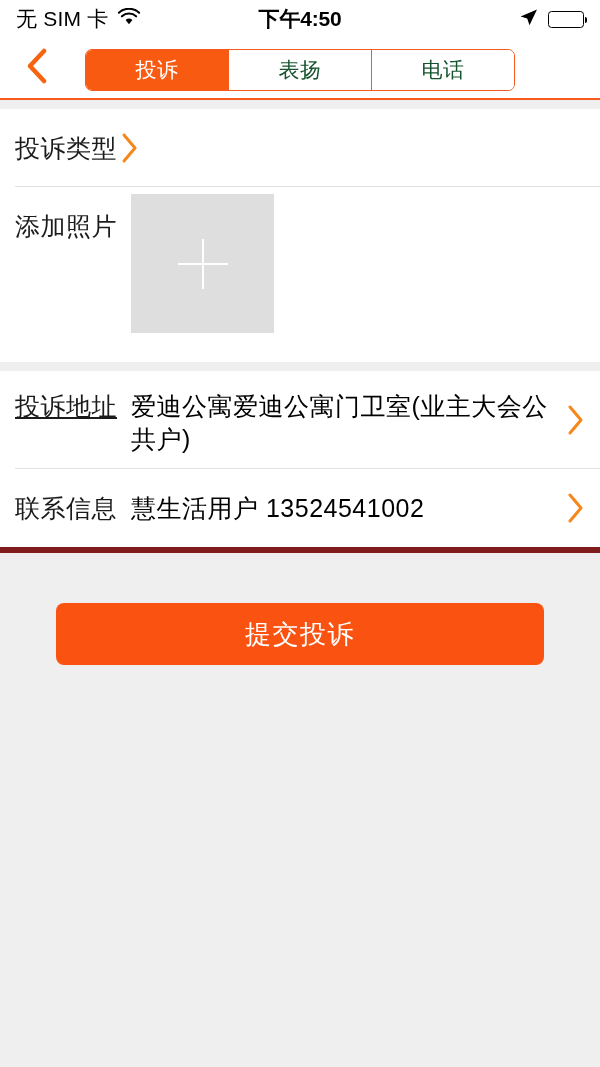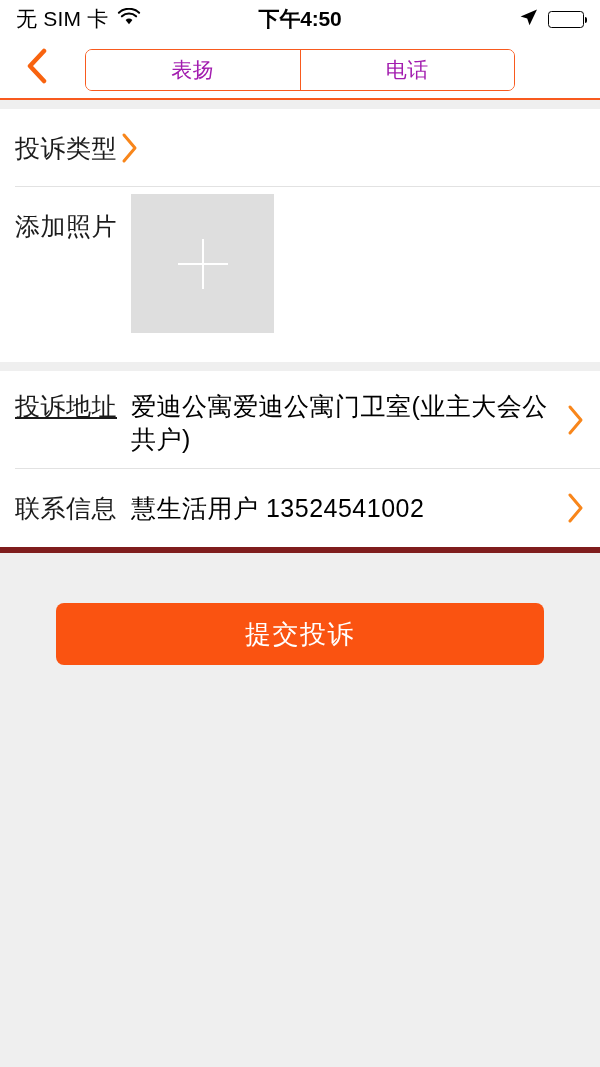--- a/index.html
+++ b/index.html
@@ -121,21 +121,21 @@
     overflow: hidden;
     box-sizing: border-box;
     background: #fff;
   }
   .seg-tab {
     flex: 1 1 0;
     display: flex;
     align-items: center;
     justify-content: center;
     font-size: 21px;
-    color: #a21caf;
+    color: #14532d;
     background: #fff;
     border-right: 1.5px solid #f85a1e;
     cursor: pointer;
     box-sizing: border-box;
     letter-spacing: 0.5px;
   }
   .seg-tab:last-child { border-right: none; }
   .seg-tab.active {
     background: #f95a12;
     color: #ffffff;
@@ -317,20 +317,23 @@
 
   <div class="navbar">
     <div class="back-btn">
       <span>
         <svg width="26" height="36" viewBox="0 0 26 36">
           <path d="M20 3 L6 18 L20 33" stroke="#f8630f" stroke-width="4.5" fill="none" stroke-linecap="round" stroke-linejoin="round"></path>
         </svg>
       </span>
     </div>
     <div class="segmented">
+      <div class="seg-tab active">
+        <span>投诉</span>
+      </div>
       <div class="seg-tab">
         <span>表扬</span>
       </div>
       <div class="seg-tab">
         <span>电话</span>
       </div>
     </div>
   </div>
 
   <div class="content">

